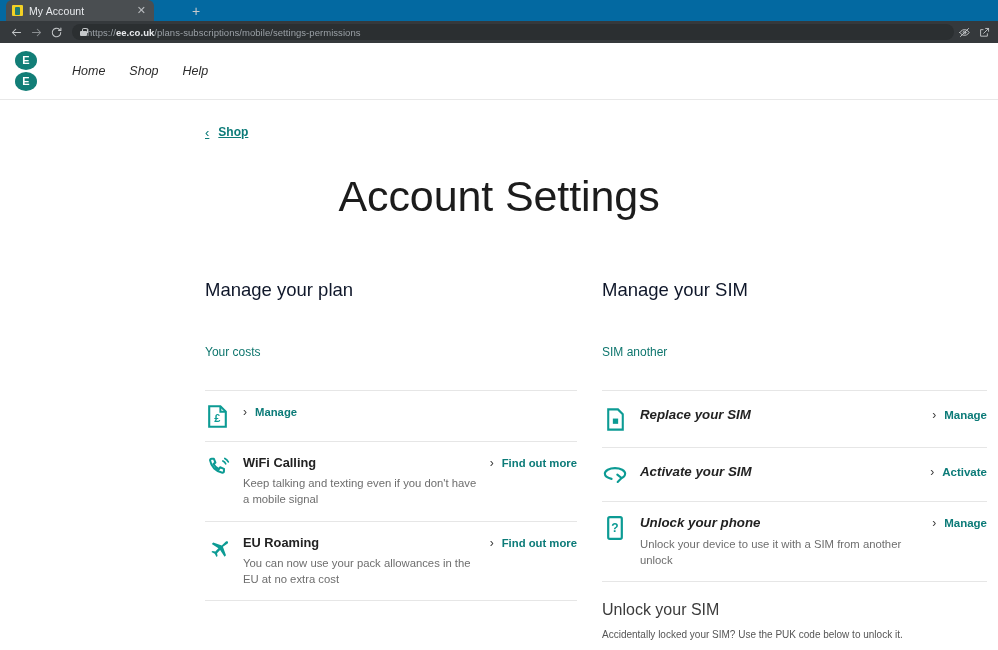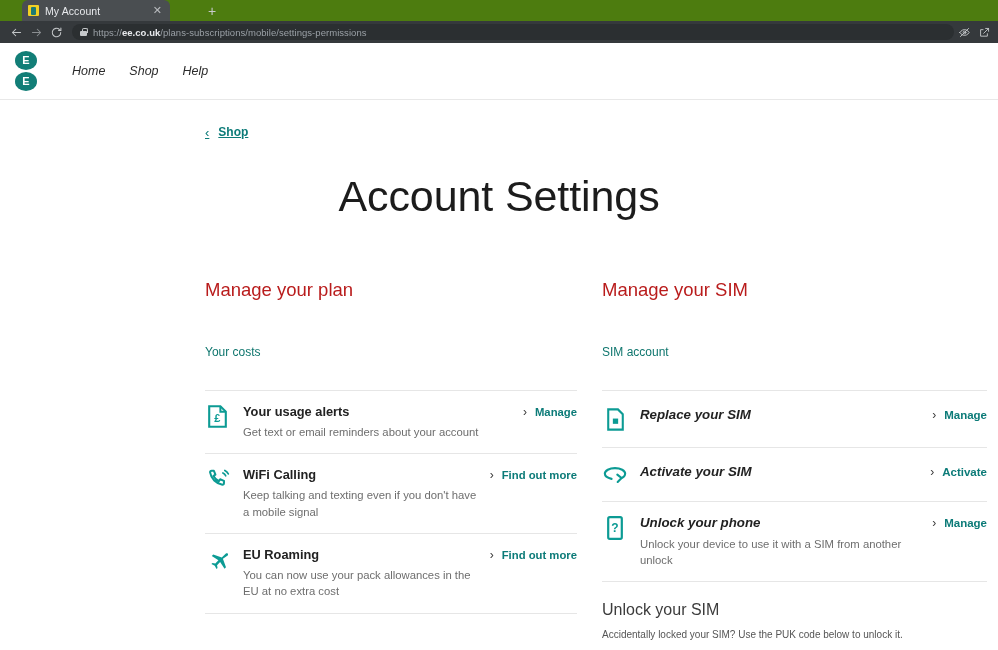--- a/index.html
+++ b/index.html
@@ -7,24 +7,24 @@
     width: 998px; height: 650px;
     overflow: hidden;
     background: #ffffff;
     font-family: "Liberation Sans", sans-serif;
   }
 
   
   .browser { width: 998px; }
   .tabstrip {
     height: 21px;
-    background: #4d7c0f;
+    background: #0369a1;
     display: flex;
     align-items: flex-end;
-    padding-left: 22px;
+    padding-left: 6px;
     gap: 29px;
   }
   .tab {
     height: 21px;
     width: 148px;
     background: #4a4e51;
     border-radius: 6px 6px 0 0;
     display: flex;
     align-items: center;
     padding: 0 6px;
@@ -87,21 +87,20 @@
   .omnibox {
     flex: 1 1 auto;
     height: 16px;
     background: #2b2f31;
     border-radius: 8px;
     margin-left: 6px;
     margin-right: 4px;
     display: flex;
     align-items: center;
     padding: 0 8px;
-    gap: 6px;
     overflow: hidden;
   }
   .lock {
     width: 7px; height: 8px;
     position: relative;
     flex: 0 0 auto;
   }
   .lock::before {
     content: "";
     position: absolute;
@@ -193,21 +192,21 @@
     margin-top: 58px;
     padding: 0 205px 0 205px;
     gap: 25px;
   }
   .col { flex: 1 1 0; min-width: 0; }
   .col-left { width: 372px; flex: 0 0 372px; }
   .col-right { width: 385px; flex: 0 0 385px; }
 
   .col-heading {
     font-size: 18.5px;
-    color: #b91c1c;
+    color: #0f172a;
     font-weight: 400;
     margin-bottom: 44px;
   }
   .sub-heading {
     font-size: 12px;
     color: #0f766e;
     font-weight: 400;
     margin-bottom: 31px;
   }
 
@@ -383,24 +382,20 @@
         <div class="card">
 
           <div class="row">
             <div class="row-icon">
               <svg width="20" height="23" viewBox="0 0 20 23">
                 <path d="M1.2 1.2h11.2l5.4 5.4v15.2H1.2z" fill="#fff" stroke="#0c9b94" stroke-width="2.1"></path>
                 <path d="M12.4 1.4v5.3h5.3" fill="none" stroke="#0c9b94" stroke-width="2"></path>
                 <text x="9.3" y="17" font-family="Liberation Sans, sans-serif" font-size="11" font-weight="700" fill="#0c9b94" text-anchor="middle">£</text>
               </svg>
             </div>
-            <div class="row-body">
-              <div class="row-title">Your usage alerts</div>
-              <div class="row-desc">Get text or email reminders about your account</div>
-            </div>
             <div class="row-action">
               <span class="chev">›</span>
               <span>Manage</span>
             </div>
           </div>
 
           <div class="row">
             <div class="row-icon">
               <svg width="23" height="23" viewBox="0 0 24 24" fill="none" stroke="#0c9b94" stroke-width="2.1" stroke-linecap="round" stroke-linejoin="round">
                 <path d="M3.2 4.6c0-.9.8-1.7 1.7-1.7h2.3l1.6 4-2 1.3a12.5 12.5 0 0 0 5.6 5.6l1.3-2 4 1.6v2.3c0 .9-.8 1.7-1.7 1.7A15.6 15.6 0 0 1 3.2 4.6z"></path>
@@ -432,21 +427,21 @@
               <span class="chev">›</span>
               <span>Find out more</span>
             </div>
           </div>
 
         </div>
       </div>
 
       <div class="col col-right">
         <h2 class="col-heading">Manage your SIM</h2>
-        <div class="sub-heading">SIM account</div>
+        <div class="sub-heading">SIM another</div>
 
         <div class="card">
 
           <div class="row tall row-right">
             <div class="row-icon">
               <svg width="17" height="23" viewBox="0 0 18 24">
                 <path d="M1.3 1.3h10.3l5.1 5.1v16.3H1.3z" fill="#fff" stroke="#0c9b94" stroke-width="2.2"></path>
                 <rect x="6.2" y="11" width="5.6" height="5.6" fill="#0c9b94"></rect>
               </svg>
             </div>

